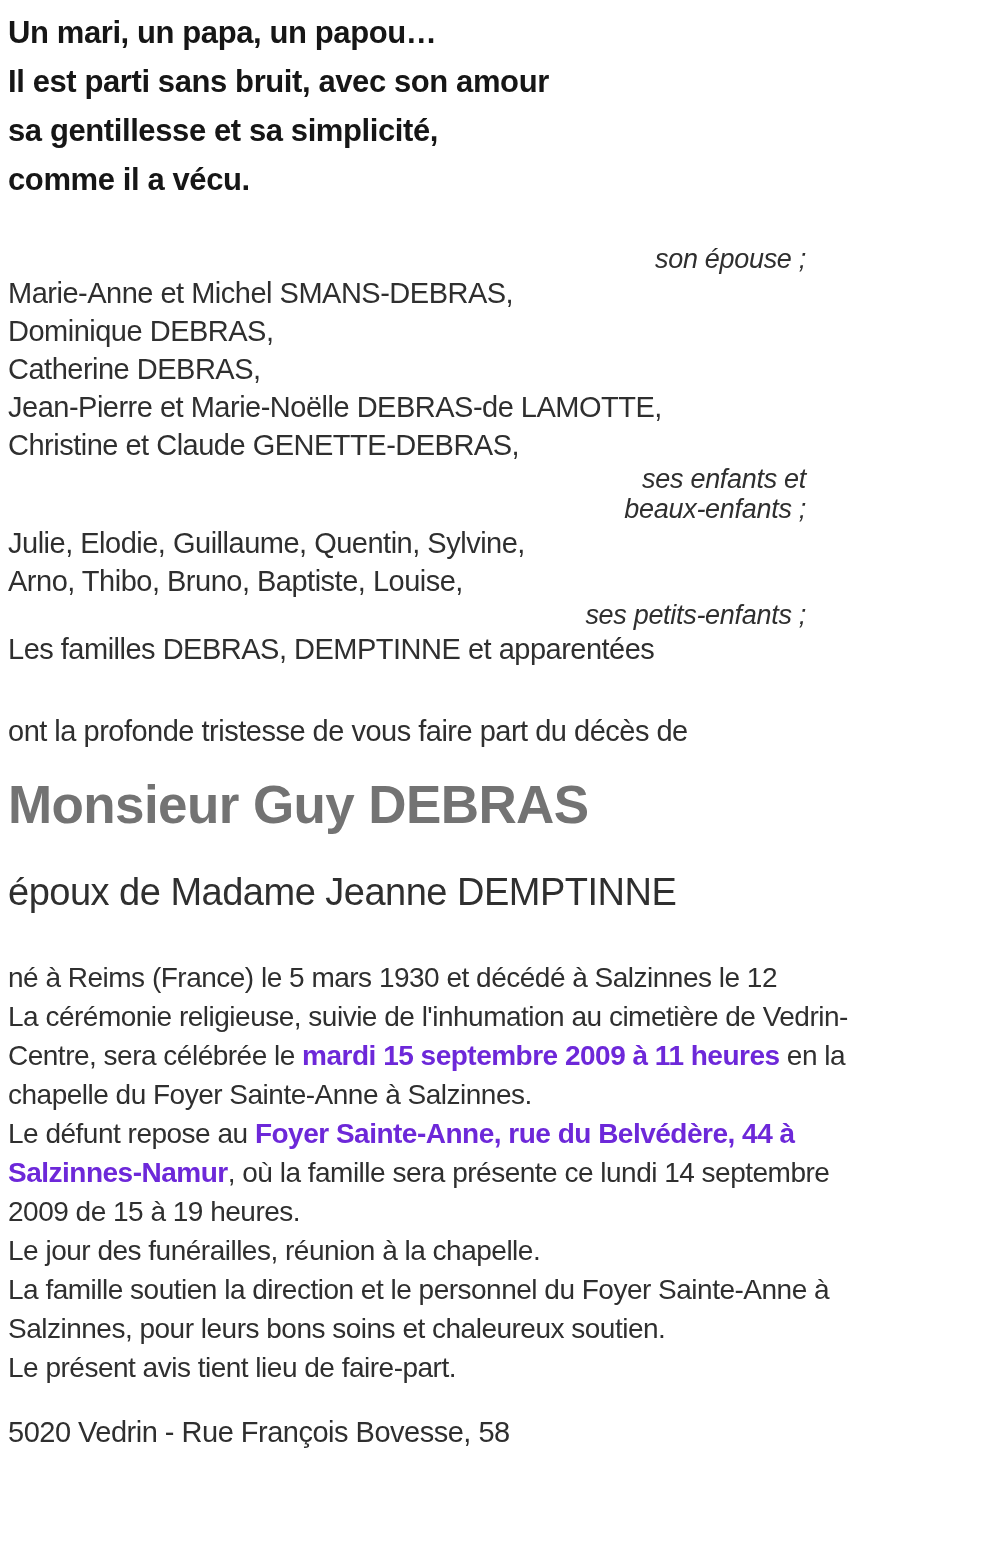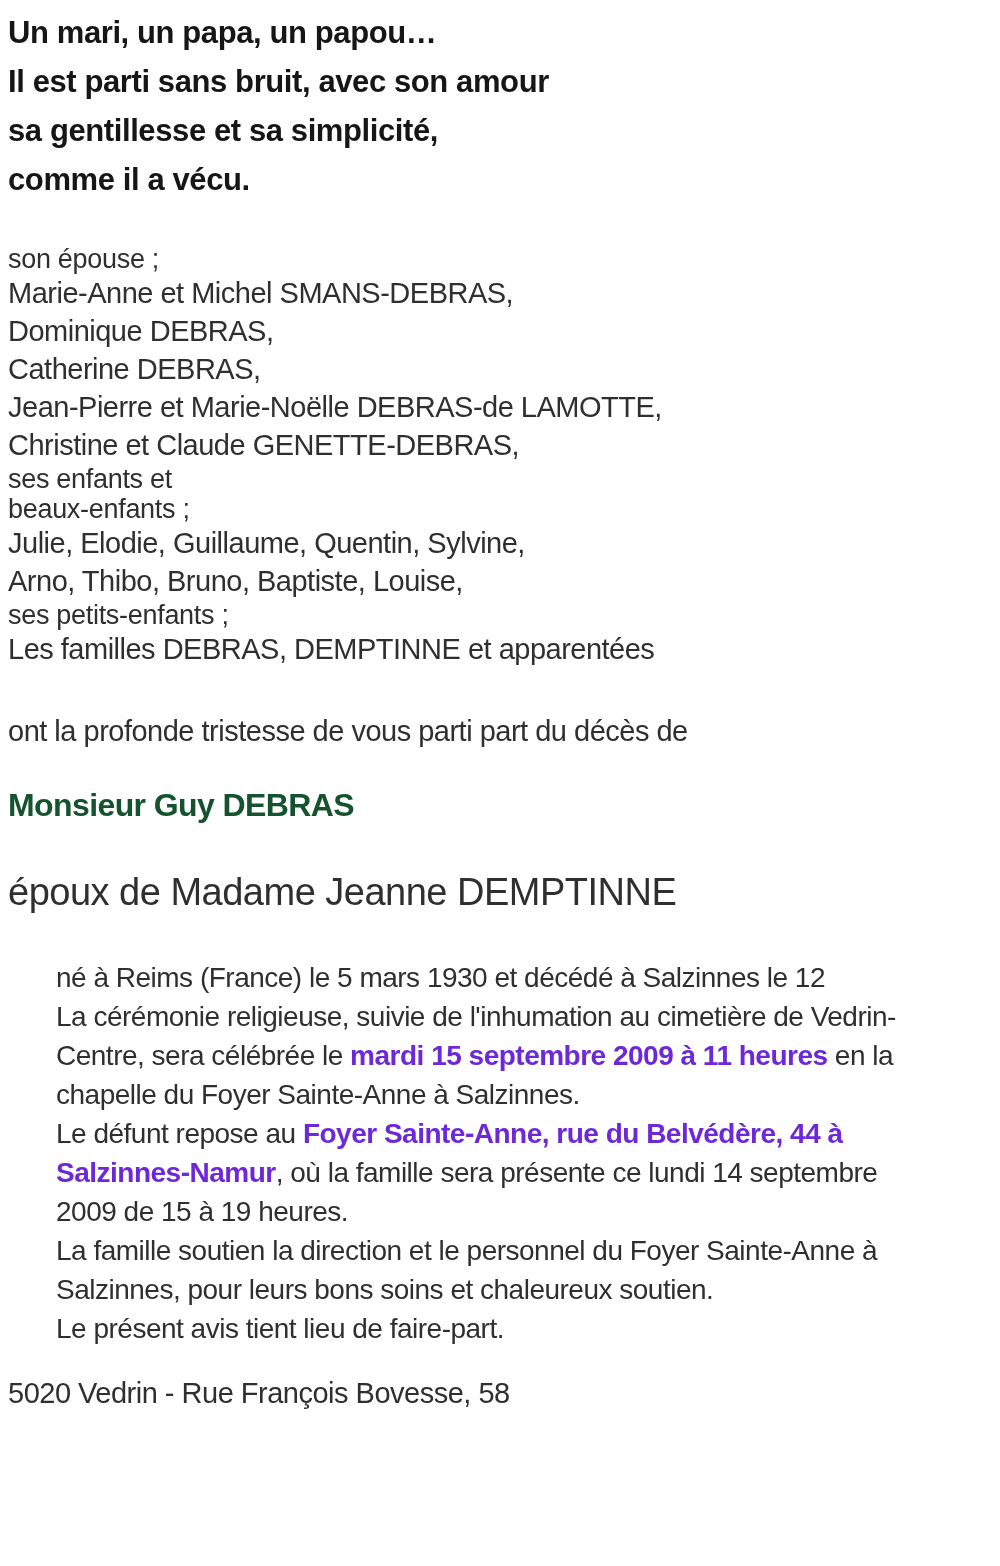--- a/index.html
+++ b/index.html
@@ -37,55 +37,55 @@
     margin-top: 40px;
   }
   .name-line {
     font-size: 29px;
     line-height: 38px;
     letter-spacing: -0.5px;
     white-space: nowrap;
   }
   .role-line {
     font-size: 27px;
+    font-style: italic;
     line-height: 30px;
     letter-spacing: -0.3px;
-    text-align: left;
+    text-align: right;
     white-space: nowrap;
   }
 
   .announcement {
     margin-top: 44px;
     font-size: 29px;
     line-height: 39px;
     letter-spacing: -0.5px;
     white-space: nowrap;
   }
 
   .deceased-name {
     margin: 26px 0 0 0;
-    font-size: 32px;
+    font-size: 53px;
     font-weight: 700;
     line-height: 56px;
     letter-spacing: -0.6px;
-    color: #14532d;
+    color: #737373;
     white-space: nowrap;
   }
 
   .spouse-of {
     margin-top: 40px;
     font-size: 38px;
     line-height: 39px;
     letter-spacing: -0.5px;
     white-space: nowrap;
   }
 
   .details {
     margin-top: 46px;
-    margin-left: 48px;
   }
   .detail-line {
     font-size: 28px;
     line-height: 39px;
     letter-spacing: -0.5px;
     white-space: nowrap;
   }
   .b {
     font-weight: 700;
     color: #6d28d9;
@@ -122,34 +122,35 @@
     <div class="role-line">ses enfants et</div>
     <div class="role-line">beaux-enfants ;</div>
 
     <div class="name-line">Julie, Elodie, Guillaume, Quentin, Sylvine,</div>
     <div class="name-line">Arno, Thibo, Bruno, Baptiste, Louise,</div>
     <div class="role-line">ses petits-enfants ;</div>
 
     <div class="name-line">Les familles DEBRAS, DEMPTINNE et apparentées</div>
   </div>
 
-  <div class="announcement">ont la profonde tristesse de vous parti part du décès de</div>
+  <div class="announcement">ont la profonde tristesse de vous faire part du décès de</div>
 
   <h1 class="deceased-name">Monsieur Guy DEBRAS</h1>
 
   <div class="spouse-of">époux de Madame Jeanne DEMPTINNE</div>
 
   <div class="details">
     <div class="detail-line">né à Reims (France) le 5 mars 1930 et décédé à Salzinnes le 12</div>
     <div class="detail-line">La cérémonie religieuse, suivie de l'inhumation au cimetière de Vedrin-</div>
     <div class="detail-line"><span>Centre, sera célébrée le </span><span class="b">mardi 15 septembre 2009 à 11 heures</span><span> en la</span></div>
     <div class="detail-line">chapelle du Foyer Sainte-Anne à Salzinnes.</div>
     <div class="detail-line"><span>Le défunt repose au </span><span class="b">Foyer Sainte-Anne, rue du Belvédère, 44 à</span></div>
     <div class="detail-line"><span class="b">Salzinnes-Namur</span><span>, où la famille sera présente ce lundi 14 septembre</span></div>
     <div class="detail-line">2009 de 15 à 19 heures.</div>
+    <div class="detail-line">Le jour des funérailles, réunion à la chapelle.</div>
     <div class="detail-line">La famille soutien la direction et le personnel du Foyer Sainte-Anne à</div>
     <div class="detail-line">Salzinnes, pour leurs bons soins et chaleureux soutien.</div>
     <div class="detail-line">Le présent avis tient lieu de faire-part.</div>
   </div>
 
   <div class="footer-address">5020 Vedrin - Rue François Bovesse, 58</div>
 
 </div>
 
 </body></html>

